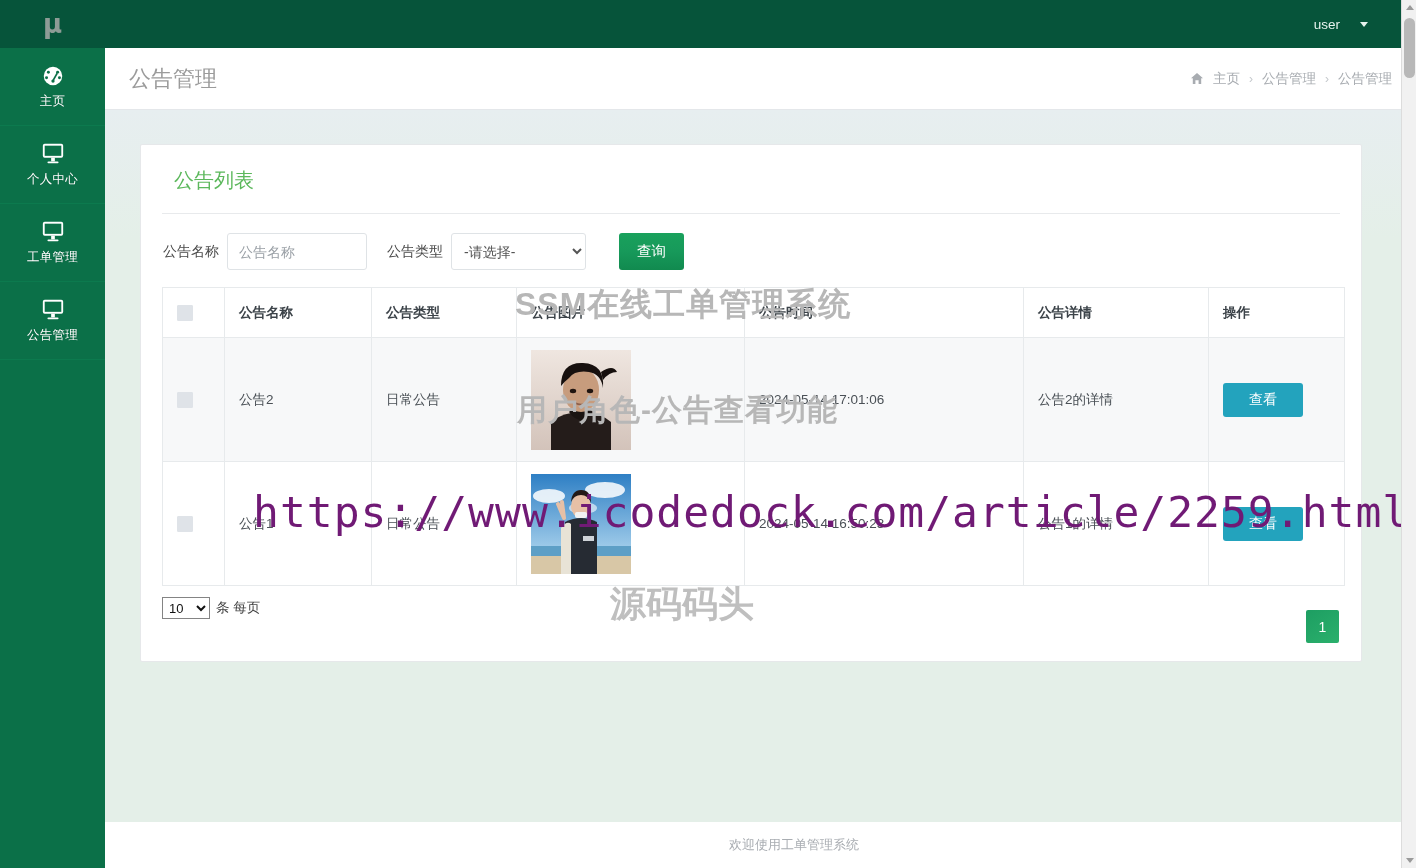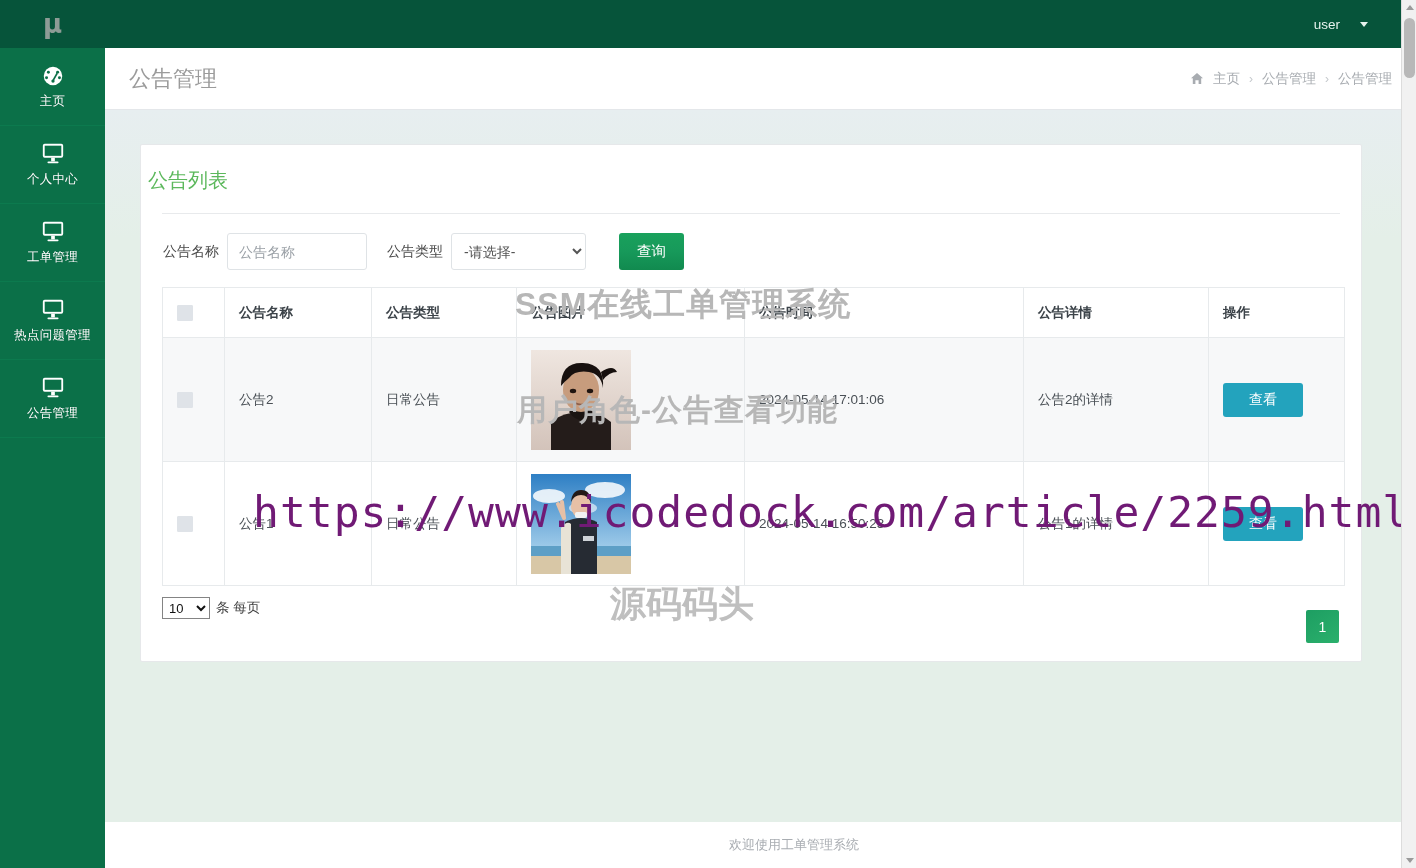--- a/index.html
+++ b/index.html
@@ -90,21 +90,21 @@
 
   .panel {
     position: absolute; left: 35px; top: 34px;
     width: 1222px; height: 518px;
     background: #ffffff;
     border: 1px solid #e6e8ea;
     border-radius: 2px;
   }
   .panel-title {
     font-size: 20px; color: #5cb85c; font-weight: normal;
-    padding: 22px 0 0 7px;
+    padding: 22px 0 0 33px;
   }
   .panel-divider {
     margin: 19px 21px 0 21px; height: 1px; background: #e8eaec;
   }
 
   
   .search-row {
     display: flex; align-items: center;
     padding: 19px 0 0 22px; gap: 0;
   }
@@ -284,31 +284,20 @@
         <svg class="ico" viewBox="0 0 32 26">
           <rect x="5" y="2" width="22" height="15" rx="2" fill="#fff"></rect>
           <rect x="7" y="4" width="18" height="11" fill="#0b7048"></rect>
           <rect x="14" y="17" width="4" height="4" fill="#fff"></rect>
           <rect x="10" y="21" width="12" height="2" rx="1" fill="#fff"></rect>
         </svg>
       </span>
       <span class="nav-label">工单管理</span>
     </div>
 
-    <div class="nav-item">
-      <span>
-        <svg class="ico" viewBox="0 0 32 26">
-          <rect x="5" y="2" width="22" height="15" rx="2" fill="#fff"></rect>
-          <rect x="7" y="4" width="18" height="11" fill="#0b7048"></rect>
-          <rect x="14" y="17" width="4" height="4" fill="#fff"></rect>
-          <rect x="10" y="21" width="12" height="2" rx="1" fill="#fff"></rect>
-        </svg>
-      </span>
-      <span class="nav-label">热点问题管理</span>
-    </div>
 
     <div class="nav-item">
       <span>
         <svg class="ico" viewBox="0 0 32 26">
           <rect x="5" y="2" width="22" height="15" rx="2" fill="#fff"></rect>
           <rect x="7" y="4" width="18" height="11" fill="#0b7048"></rect>
           <rect x="14" y="17" width="4" height="4" fill="#fff"></rect>
           <rect x="10" y="21" width="12" height="2" rx="1" fill="#fff"></rect>
         </svg>
       </span>

